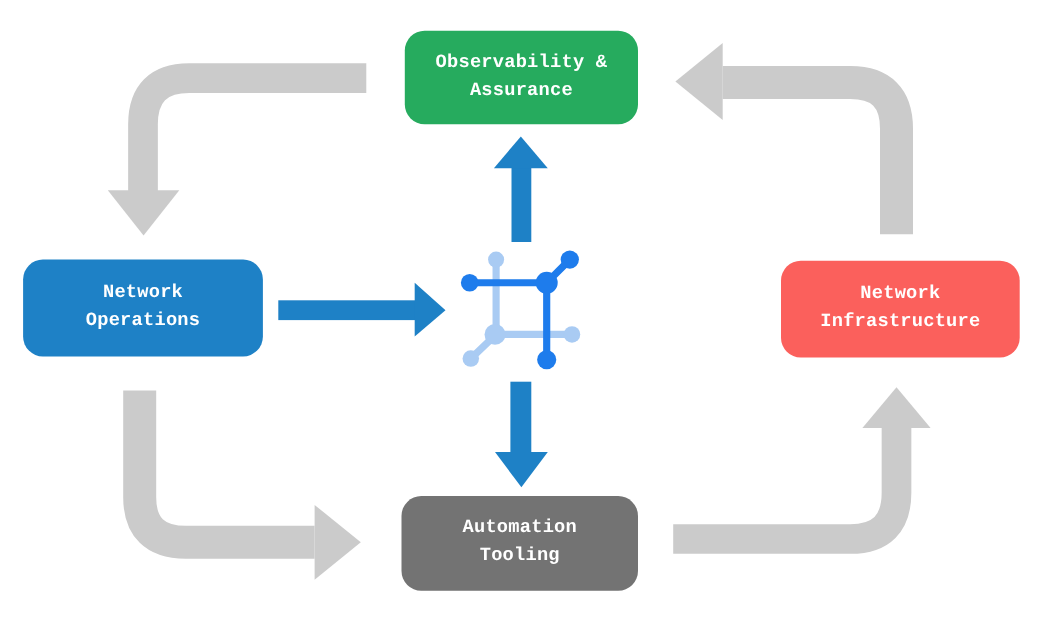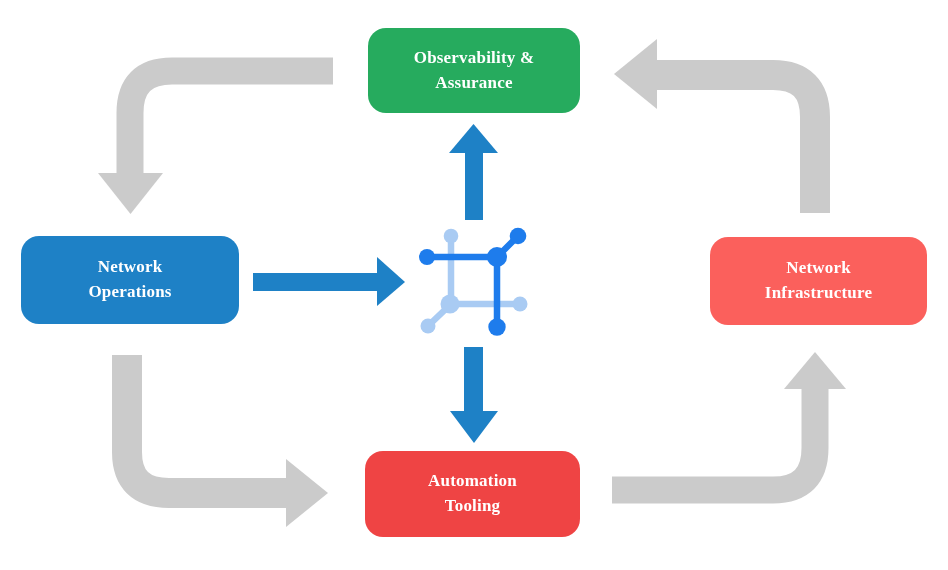--- a/index.html
+++ b/index.html
@@ -1,21 +1,21 @@
 <!DOCTYPE html>
 <html><head>
 <meta charset="utf-8">
 <style>
   html, body { margin: 0; padding: 0; background: #ffffff; }
   .stage {
     position: relative;
     width: 948px;
     height: 570px;
     background: #ffffff;
-    font-family: Liberation Serif, serif;
+    font-family: Liberation Mono, monospace;
     overflow: hidden;
   }
   .layer {
     position: absolute;
     left: 0; top: 0;
     width: 948px; height: 570px;
     display: block;
   }
   .node {
     position: absolute;
@@ -106,18 +106,18 @@
   <div class="node node-operations" style="background-color: rgb(30, 129, 198);">
     <span>Network
 Operations</span>
   </div>
 
   <div class="node node-infrastructure" style="background-color: rgb(251, 96, 92);">
     <span>Network
 Infrastructure</span>
   </div>
 
-  <div class="node node-automation" style="background-color: #ef4444;">
+  <div class="node node-automation" style="background-color: #737373;">
     <span>Automation
 Tooling</span>
   </div>
 
 </div>
 
 </body></html>

